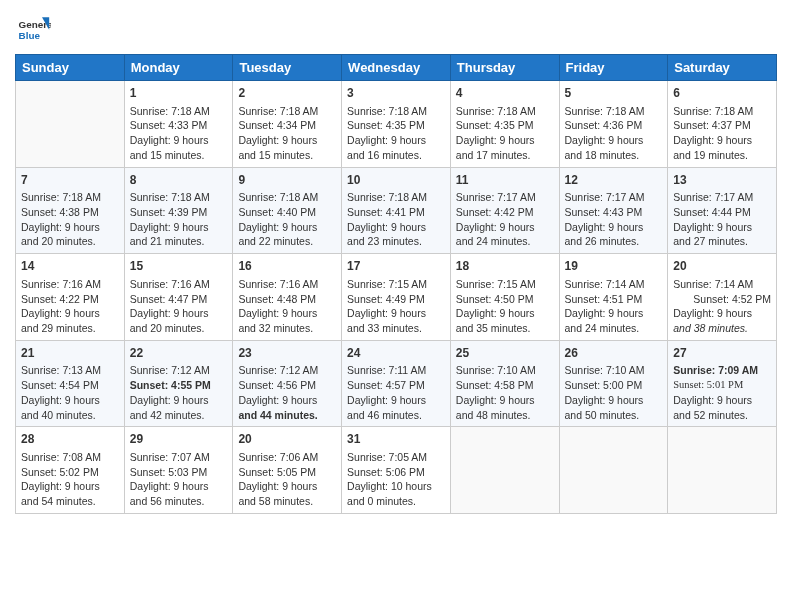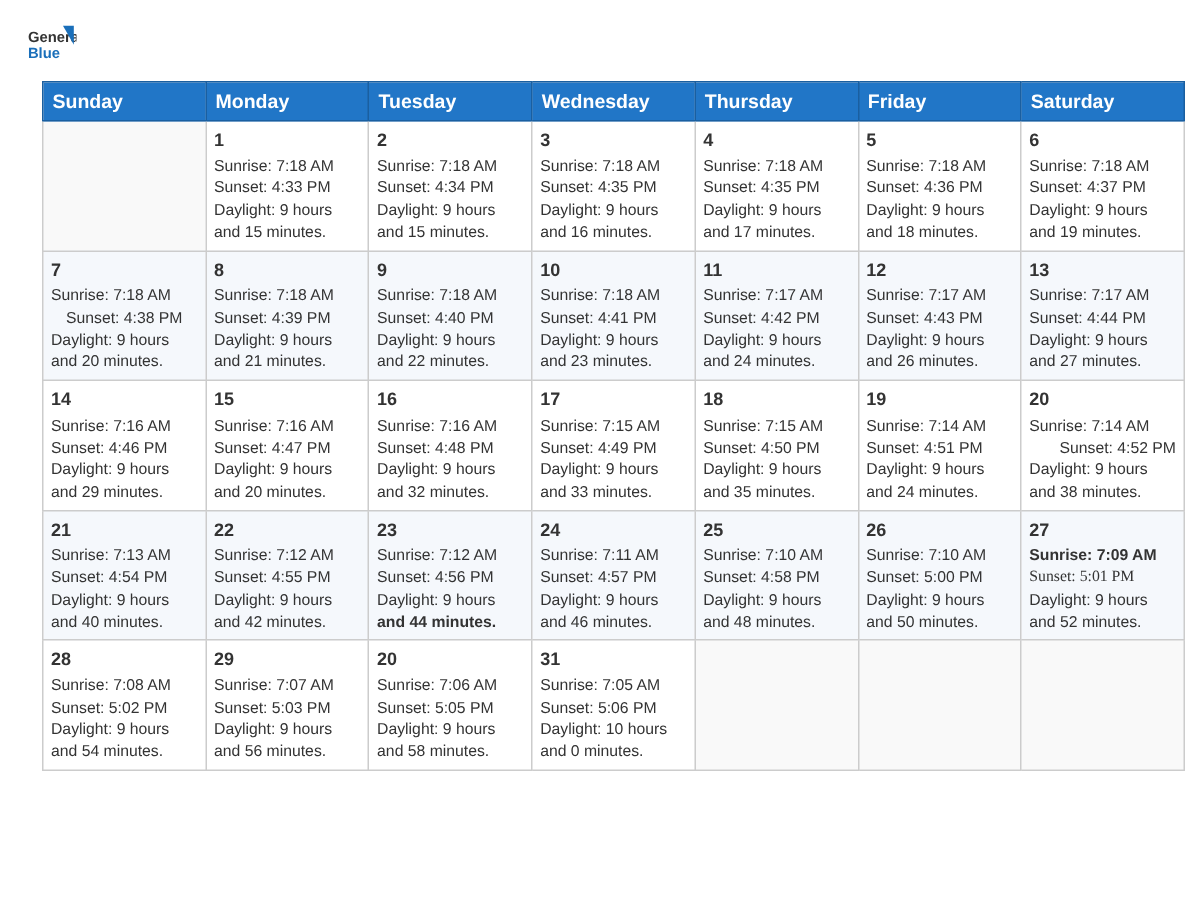--- a/index.html
+++ b/index.html
@@ -55,21 +55,20 @@
       line-height: 1.1;
     }
     .cal-subtitle {
       font-size: 15px;
       color: #555;
     }
     table {
       width: 100%;
       border-collapse: collapse;
       table-layout: fixed;
-      margin-left: 13px;
     }
     thead tr th {
       background-color: #2176c7;
       color: #fff;
       text-align: left;
       padding: 5px 6px;
       font-size: 13px;
       font-weight: bold;
       border: 1px solid #1a5fa0;
     }
@@ -174,21 +173,21 @@
             <span style="display: block;">Sunrise: 7:18 AM</span>
             <span style="display: block;">Sunset: 4:37 PM</span>
             <span style="display: block;">Daylight: 9 hours</span>
             <span style="display: block;">and 19 minutes.</span>
           </td>
         </tr>
         <tr>
           <td>
             <span class="day-num">7</span>
             <span style="display: block;">Sunrise: 7:18 AM</span>
-            <span style="display: block; text-align: center;">Sunset: 4:38 PM</span>
+            <span style="display: block;">Sunset: 4:38 PM</span>
             <span style="display: block;">Daylight: 9 hours</span>
             <span style="display: block;">and 20 minutes.</span>
           </td>
           <td>
             <span class="day-num">8</span>
             <span style="display: block;">Sunrise: 7:18 AM</span>
             <span style="display: block;">Sunset: 4:39 PM</span>
             <span style="display: block;">Daylight: 9 hours</span>
             <span style="display: block;">and 21 minutes.</span>
           </td>
@@ -225,21 +224,21 @@
             <span style="display: block;">Sunrise: 7:17 AM</span>
             <span style="display: block;">Sunset: 4:44 PM</span>
             <span style="display: block;">Daylight: 9 hours</span>
             <span style="display: block;">and 27 minutes.</span>
           </td>
         </tr>
         <tr>
           <td>
             <span class="day-num">14</span>
             <span style="display: block;">Sunrise: 7:16 AM</span>
-            <span style="display: block;">Sunset: 4:46 PM</span>
+            <span style="display: block;">Sunset: 4:22 PM</span>
             <span style="display: block;">Daylight: 9 hours</span>
             <span style="display: block;">and 29 minutes.</span>
           </td>
           <td>
             <span class="day-num">15</span>
             <span style="display: block;">Sunrise: 7:16 AM</span>
             <span style="display: block;">Sunset: 4:47 PM</span>
             <span style="display: block;">Daylight: 9 hours</span>
             <span style="display: block;">and 20 minutes.</span>
           </td>
@@ -269,35 +268,35 @@
             <span style="display: block;">Sunrise: 7:14 AM</span>
             <span style="display: block;">Sunset: 4:51 PM</span>
             <span style="display: block;">Daylight: 9 hours</span>
             <span style="display: block;">and 24 minutes.</span>
           </td>
           <td>
             <span class="day-num">20</span>
             <span style="display: block;">Sunrise: 7:14 AM</span>
             <span style="display: block; text-align: right;">Sunset: 4:52 PM</span>
             <span style="display: block;">Daylight: 9 hours</span>
-            <span style="display: block;">and 38 minutes.</span>
+            <span style="display: block; font-style: italic;">and 38 minutes.</span>
           </td>
         </tr>
         <tr>
           <td>
             <span class="day-num">21</span>
             <span style="display: block;">Sunrise: 7:13 AM</span>
             <span style="display: block;">Sunset: 4:54 PM</span>
             <span style="display: block;">Daylight: 9 hours</span>
             <span style="display: block;">and 40 minutes.</span>
           </td>
           <td>
             <span class="day-num">22</span>
             <span style="display: block;">Sunrise: 7:12 AM</span>
-            <span style="display: block;">Sunset: 4:55 PM</span>
+            <span style="display: block; font-weight: bold;">Sunset: 4:55 PM</span>
             <span style="display: block;">Daylight: 9 hours</span>
             <span style="display: block;">and 42 minutes.</span>
           </td>
           <td>
             <span class="day-num">23</span>
             <span style="display: block;">Sunrise: 7:12 AM</span>
             <span style="display: block;">Sunset: 4:56 PM</span>
             <span style="display: block;">Daylight: 9 hours</span>
             <span style="display: block; font-weight: bold;">and 44 minutes.</span>
           </td>

